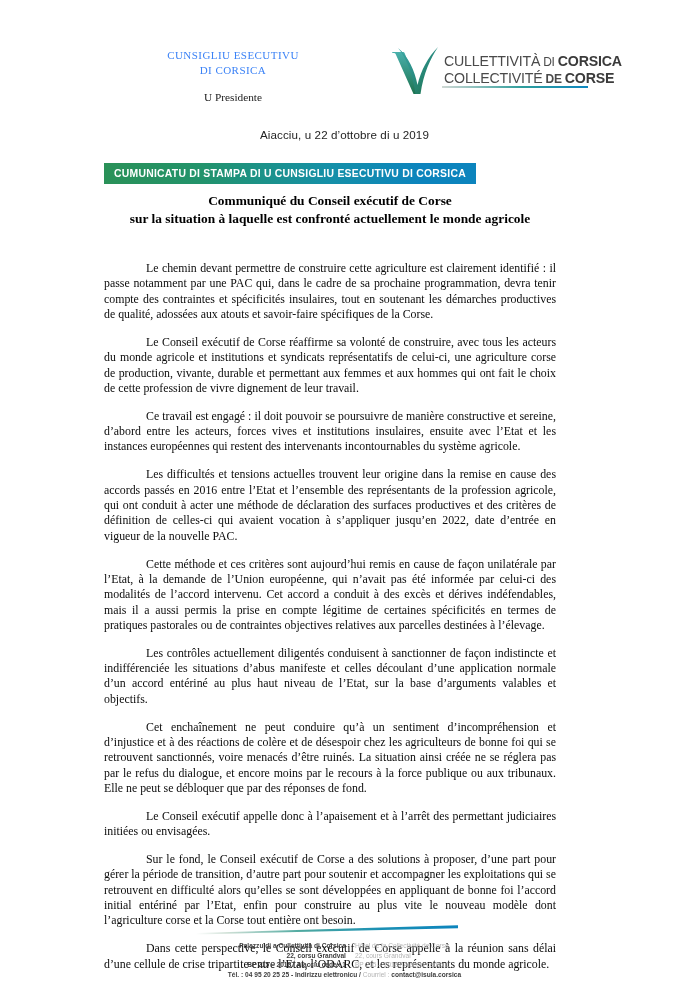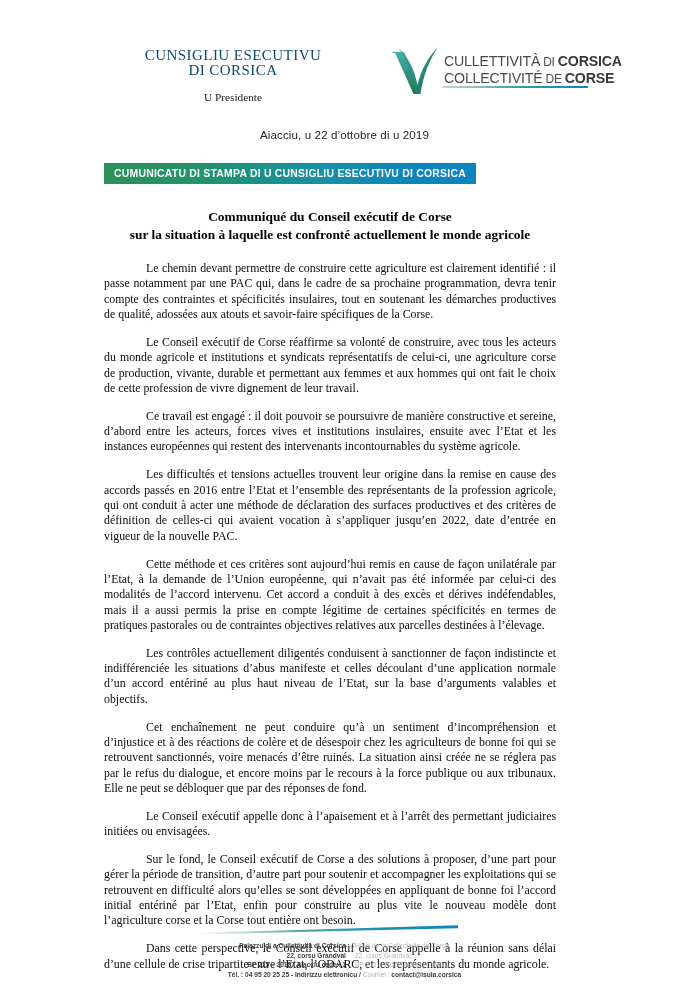--- a/index.html
+++ b/index.html
@@ -31,24 +31,24 @@
   }
   .org-block {
     position: absolute;
     left: 118px;
     top: 8px;
     width: 230px;
     text-align: center;
   }
   .org-line1 {
     font-family: "Liberation Serif", serif;
-    font-size: 15px;
+    font-size: 11px;
     letter-spacing: 0.45px;
     line-height: 15px;
-    color: #0c4a6e;
+    color: #3b82f6;
   }
   .org-sub {
     margin-top: 13px;
     font-family: Liberation Serif, serif;
     font-size: 11.3px;
     color: #1b1b1b;
   }
 
   .logo-block {
     position: absolute;
@@ -119,21 +119,21 @@
     font-family: "Liberation Sans", sans-serif;
     font-weight: 700;
     font-size: 10.4px;
     letter-spacing: 0.25px;
     white-space: nowrap;
   }
 
   
   .title {
     position: absolute;
-    top: 208px;
+    top: 192px;
     left: 104px;
     width: 452px;
     text-align: center;
     font-family: "Liberation Serif", serif;
     font-weight: 700;
     font-size: 13.4px;
     line-height: 18px;
     color: #000;
   }
 
@@ -228,21 +228,21 @@
           </linearGradient>
         </defs>
         <path d="M6 9 C6 9 6 8 7 8 L17 8 C18 8 18.4 8.6 18.8 9.4 L30 39 L30 50 L27.5 50 L9.5 9.8 C9.2 9.2 8.8 9 8 9 Z" fill="url(#gvmark2)"></path>
         <path d="M12 4 C22 12 29 27 31.5 41 C35 26 42 13 52 3 C44.5 14.5 37.5 29 34.5 50 L29.5 50 C27 31.5 20.5 14 12 4 Z" fill="url(#gvmark)"></path>
       </svg>
       <div class="logo-text">
         <div class="logo-l1">
           <span class="thin">CULLETTIVITÀ</span><span class="small" style="margin:0 3px;">DI</span><span class="bold">CORSICA</span>
         </div>
         <div class="logo-l2">
-          <span class="thin">COLLECTIVITÉ</span><span class="small" style="margin:0 3px;">DE</span><span class="bold">CORSE</span>
+          <span class="thin">COLLECTIVITÉ</span><span class="small" style="margin:0 3px;font-weight:bold;">DE</span><span class="bold">CORSE</span>
         </div>
       </div>
       <div class="logo-underline"></div>
     </div>
   </div>
 
   <div class="dateline">Aiacciu, u 22 d’ottobre di u 2019</div>
 
   <div class="banner">
     <span class="banner-text">CUMUNICATU DI STAMPA DI U CUNSIGLIU ESECUTIVU DI CORSICA</span>

